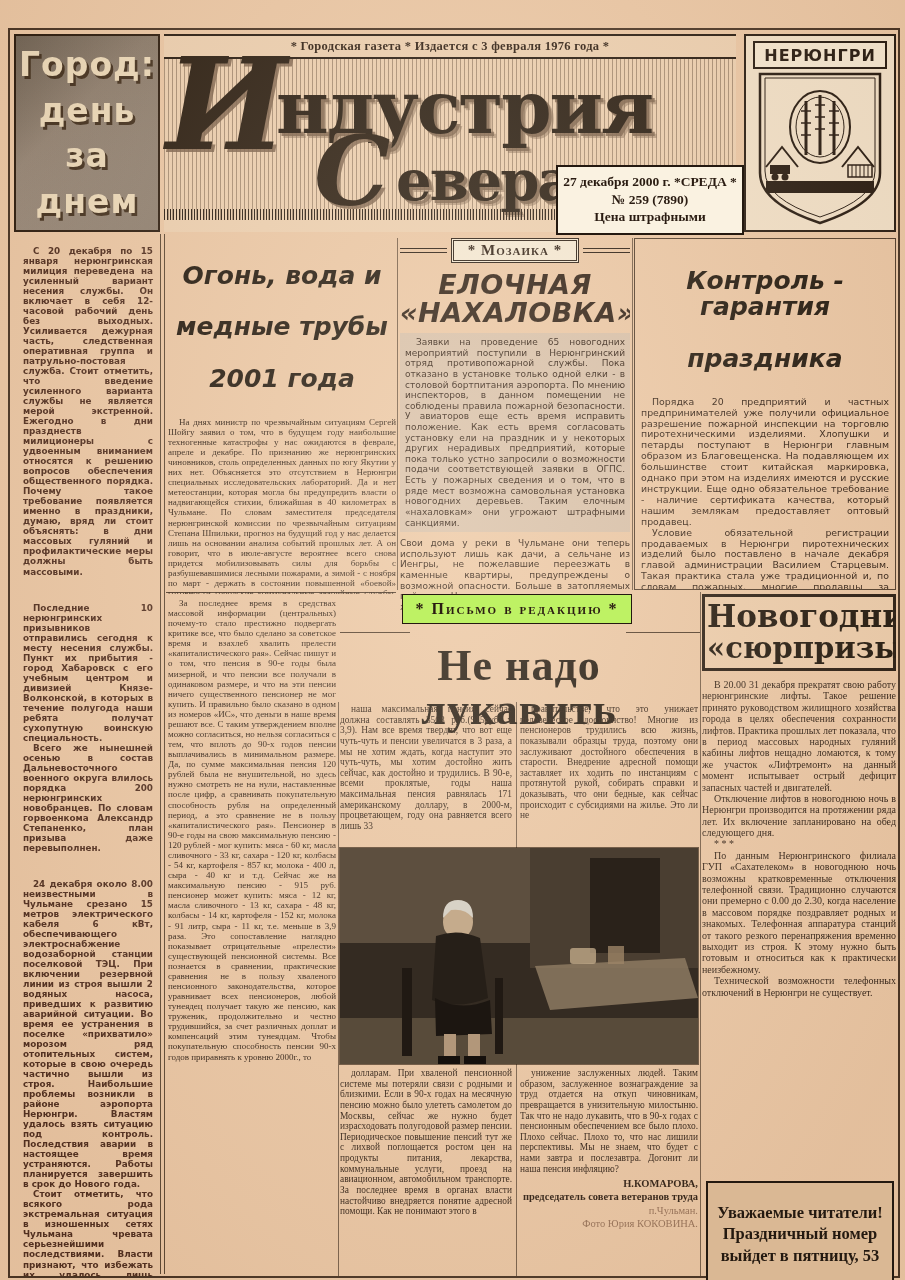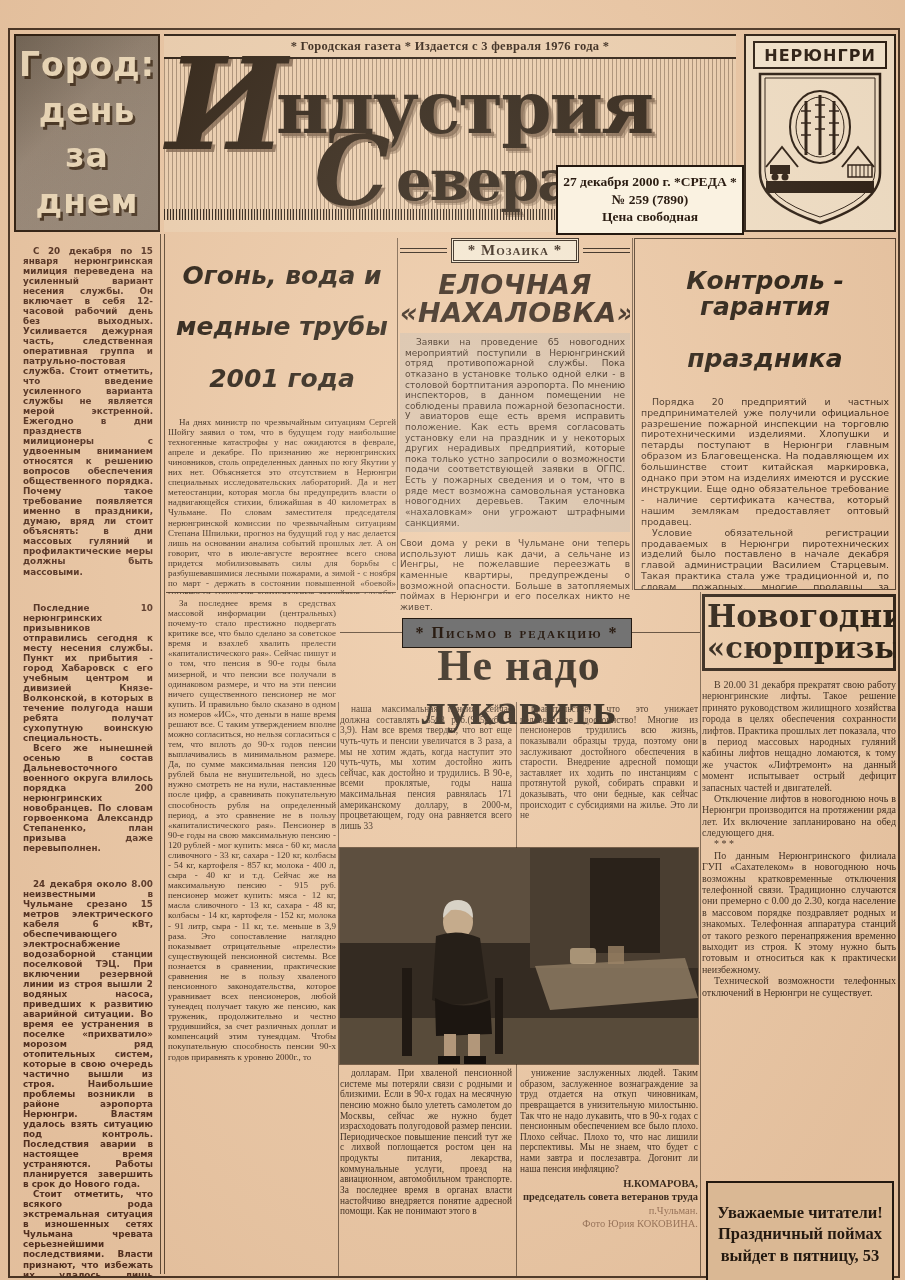--- a/index.html
+++ b/index.html
@@ -67,21 +67,21 @@
   .mozbody{background:#d8c2ac;padding:4px 5px;font-size:9px;line-height:1.18;margin-bottom:6px;}
   .mozcont{font-size:9px;line-height:1.18;}
   .mozcont p{text-indent:0;}
   .control{left:634px;top:238px;width:262px;height:352px;border:1px solid rgba(40,25,12,.8);
         padding:4px 6px;box-sizing:border-box;}
   .control .head-sans-it{font-size:25px;margin-bottom:6px;}
   .control .body-sans{font-size:9.4px;line-height:1.16;}
   
   .colA{left:168px;top:598px;width:168px;height:678px;}
   .colA .body-serif{font-size:9px;line-height:1.12;}
-  .letterheadbox{left:402px;top:618px;width:228px;height:28px;background:#737373;border:1.5px solid #241910;
+  .letterheadbox{left:402px;top:594px;width:228px;height:28px;background:#bef264;border:1.5px solid #241910;
         display:flex;align-items:center;justify-content:center;font-weight:bold;font-size:16px;
         font-variant:small-caps;letter-spacing:2px;z-index:2;}
   .headline{left:338px;top:644px;width:362px;height:54px;text-align:center;font-weight:bold;font-size:44px;
         line-height:1.0;color:#1d150c;letter-spacing:1px;}
   .colBtop{left:340px;top:704px;width:172px;height:142px;}
   .colCtop{left:520px;top:704px;width:178px;height:142px;}
   .colBbot{left:340px;top:1068px;width:172px;height:208px;}
   .colCbot{left:520px;top:1068px;width:178px;height:208px;}
   .lettercol .body-serif{font-size:9.4px;line-height:1.13;}
   .photo{left:340px;top:848px;width:358px;height:216px;z-index:2;background:#352c23;box-shadow:0 0 0 1px rgba(40,25,12,.6);}
@@ -116,21 +116,21 @@
   <div class="abs masthead">
     <div class="tagline">* Городская газета * Издается с 3 февраля 1976 года *</div>
     <div class="titlezone">
       <span class="mast-ini ini1">И</span>
       <span class="mast-word word1">ндустрия</span>
       <span class="mast-ini ini2">С</span>
       <span class="mast-word word2">евера</span>
       <div class="datebox">
         <p>27 декабря 2000 г. *СРЕДА *</p>
         <p>№ 259 (7890)</p>
-        <p>Цена свободная</p>
+        <p>Цена штрафными</p>
       </div>
       <div class="hatchbot"></div>
     </div>
   </div>
 
   <div class="abs emblem">
     <div class="embname">НЕРЮНГРИ</div>
     <svg width="148" height="158" viewBox="0 0 148 158">
       <path d="M14,3 H134 V102 Q134,132 74,152 Q14,132 14,102 Z" fill="none" stroke="#241910" stroke-width="2.5"></path>
       <path d="M19,7 H129 V100 Q129,128 74,146 Q19,128 19,100 Z" fill="none" stroke="#241910" stroke-width="1"></path>
@@ -299,16 +299,16 @@
         <p>В 20.00 31 декабря прекратят свою работу нерюнгринские лифты. Такое решение принято руководством жилищного хозяйства города в целях обеспечения сохранности лифтов. Практика прошлых лет показала, что в период массовых народных гуляний кабины лифтов нещадно ломаются, к тому же участок «Лифтремонт» на данный момент испытывает острый дефицит запасных частей и двигателей.</p>
         <p>Отключение лифтов в новогоднюю ночь в Нерюнгри производится на протяжении ряда лет. Их включение запланировано на обед следующего дня.</p>
         <p>* * *</p>
         <p>По данным Нерюнгринского филиала ГУП «Сахателеком» в новогоднюю ночь возможны кратковременные отключения телефонной связи. Традиционно случаются они премерно с 0.00 до 2.30, когда население в массовом порядке поздравляет родных и знакомых. Телефонная аппаратура станций от такого резкого перенапряжения временно выходит из строя. К этому нужно быть готовым и относиться как к практически неизбежному.</p>
         <p>Технической возможности телефонных отключений в Нерюнгри не существует.</p>
       </div>
   </div>
 
   <div class="abs notice">
       <p>Уважаемые читатели!</p>
-      <p>Праздничный поймах</p>
+      <p>Праздничный номер</p>
       <p>выйдет в пятницу, 53</p>
     </div>
 </div>
 
 </body></html>

